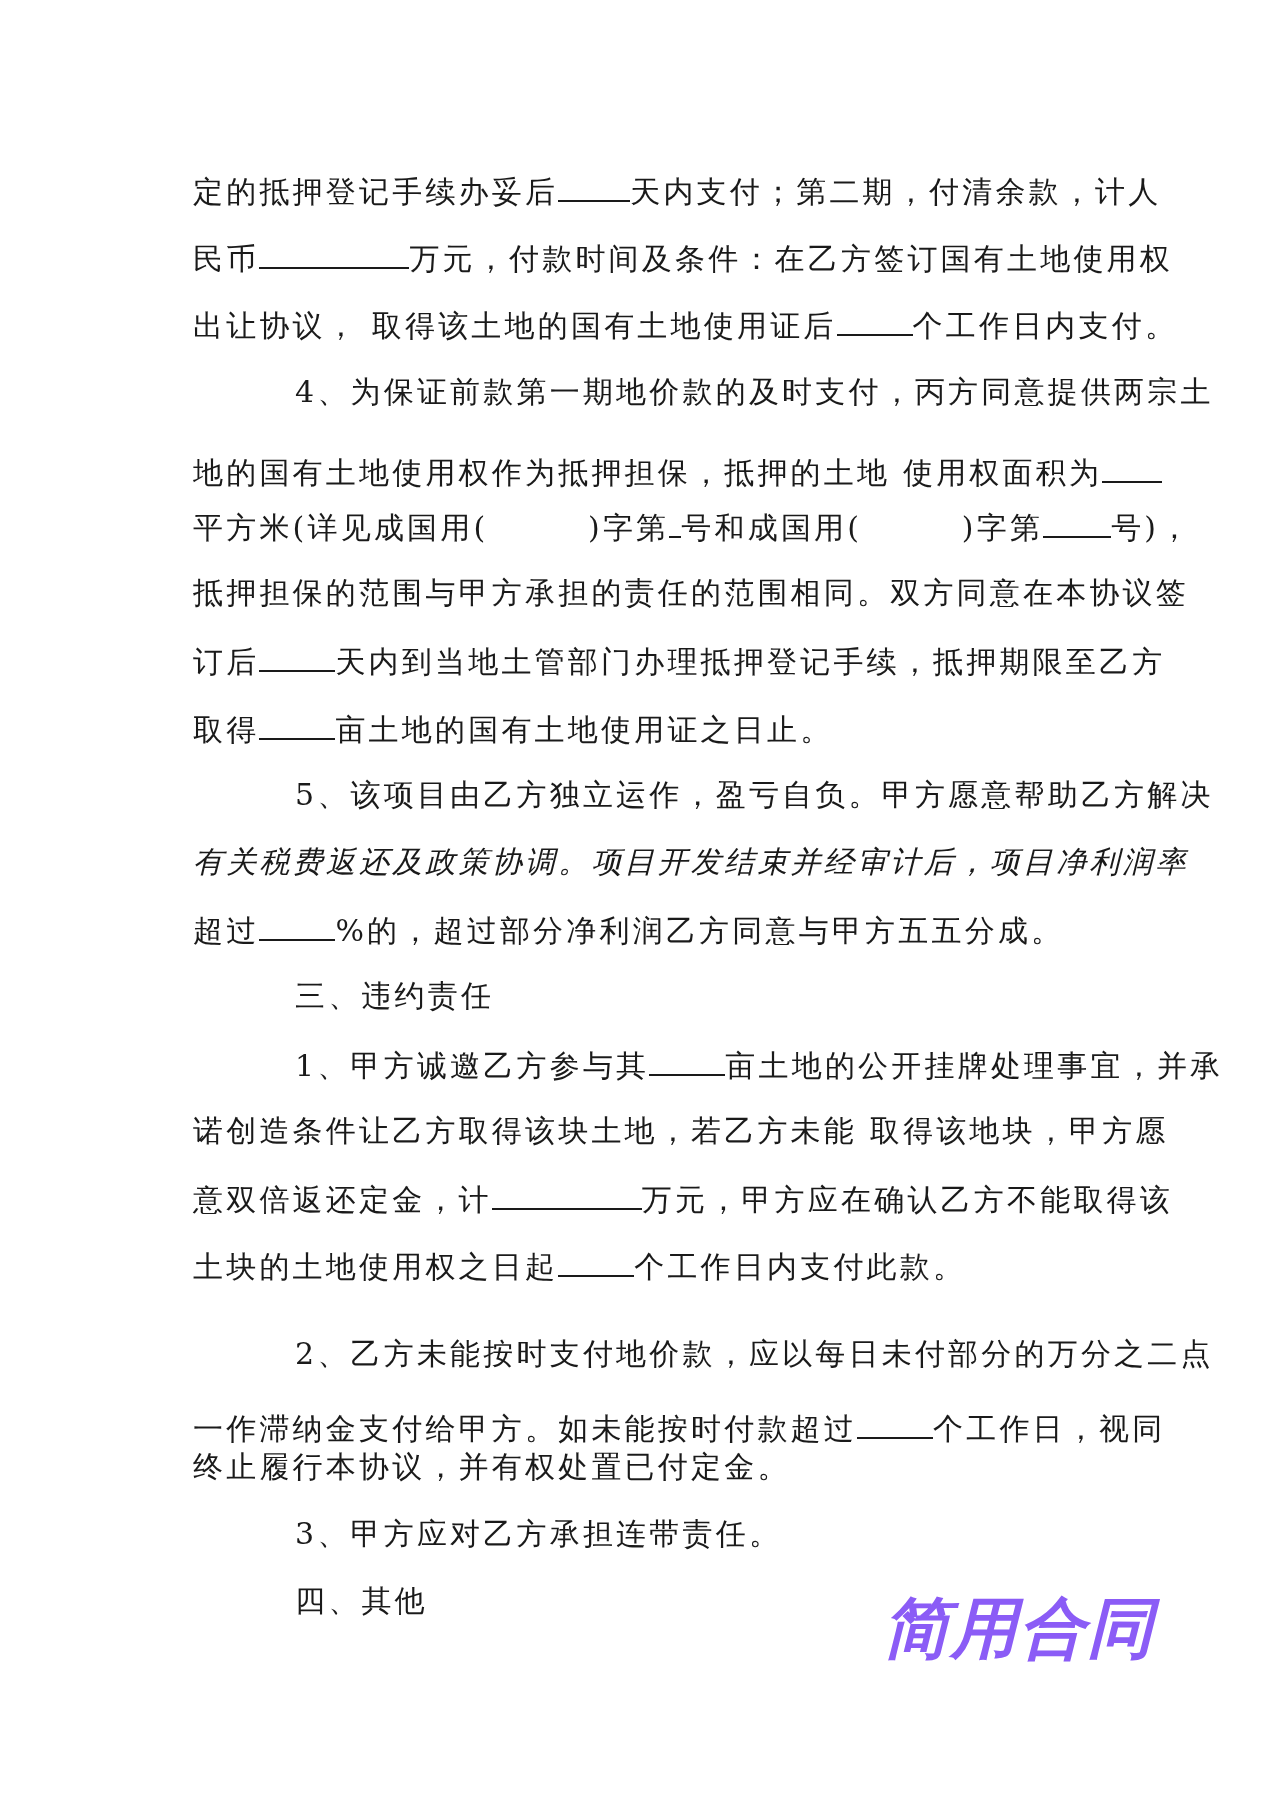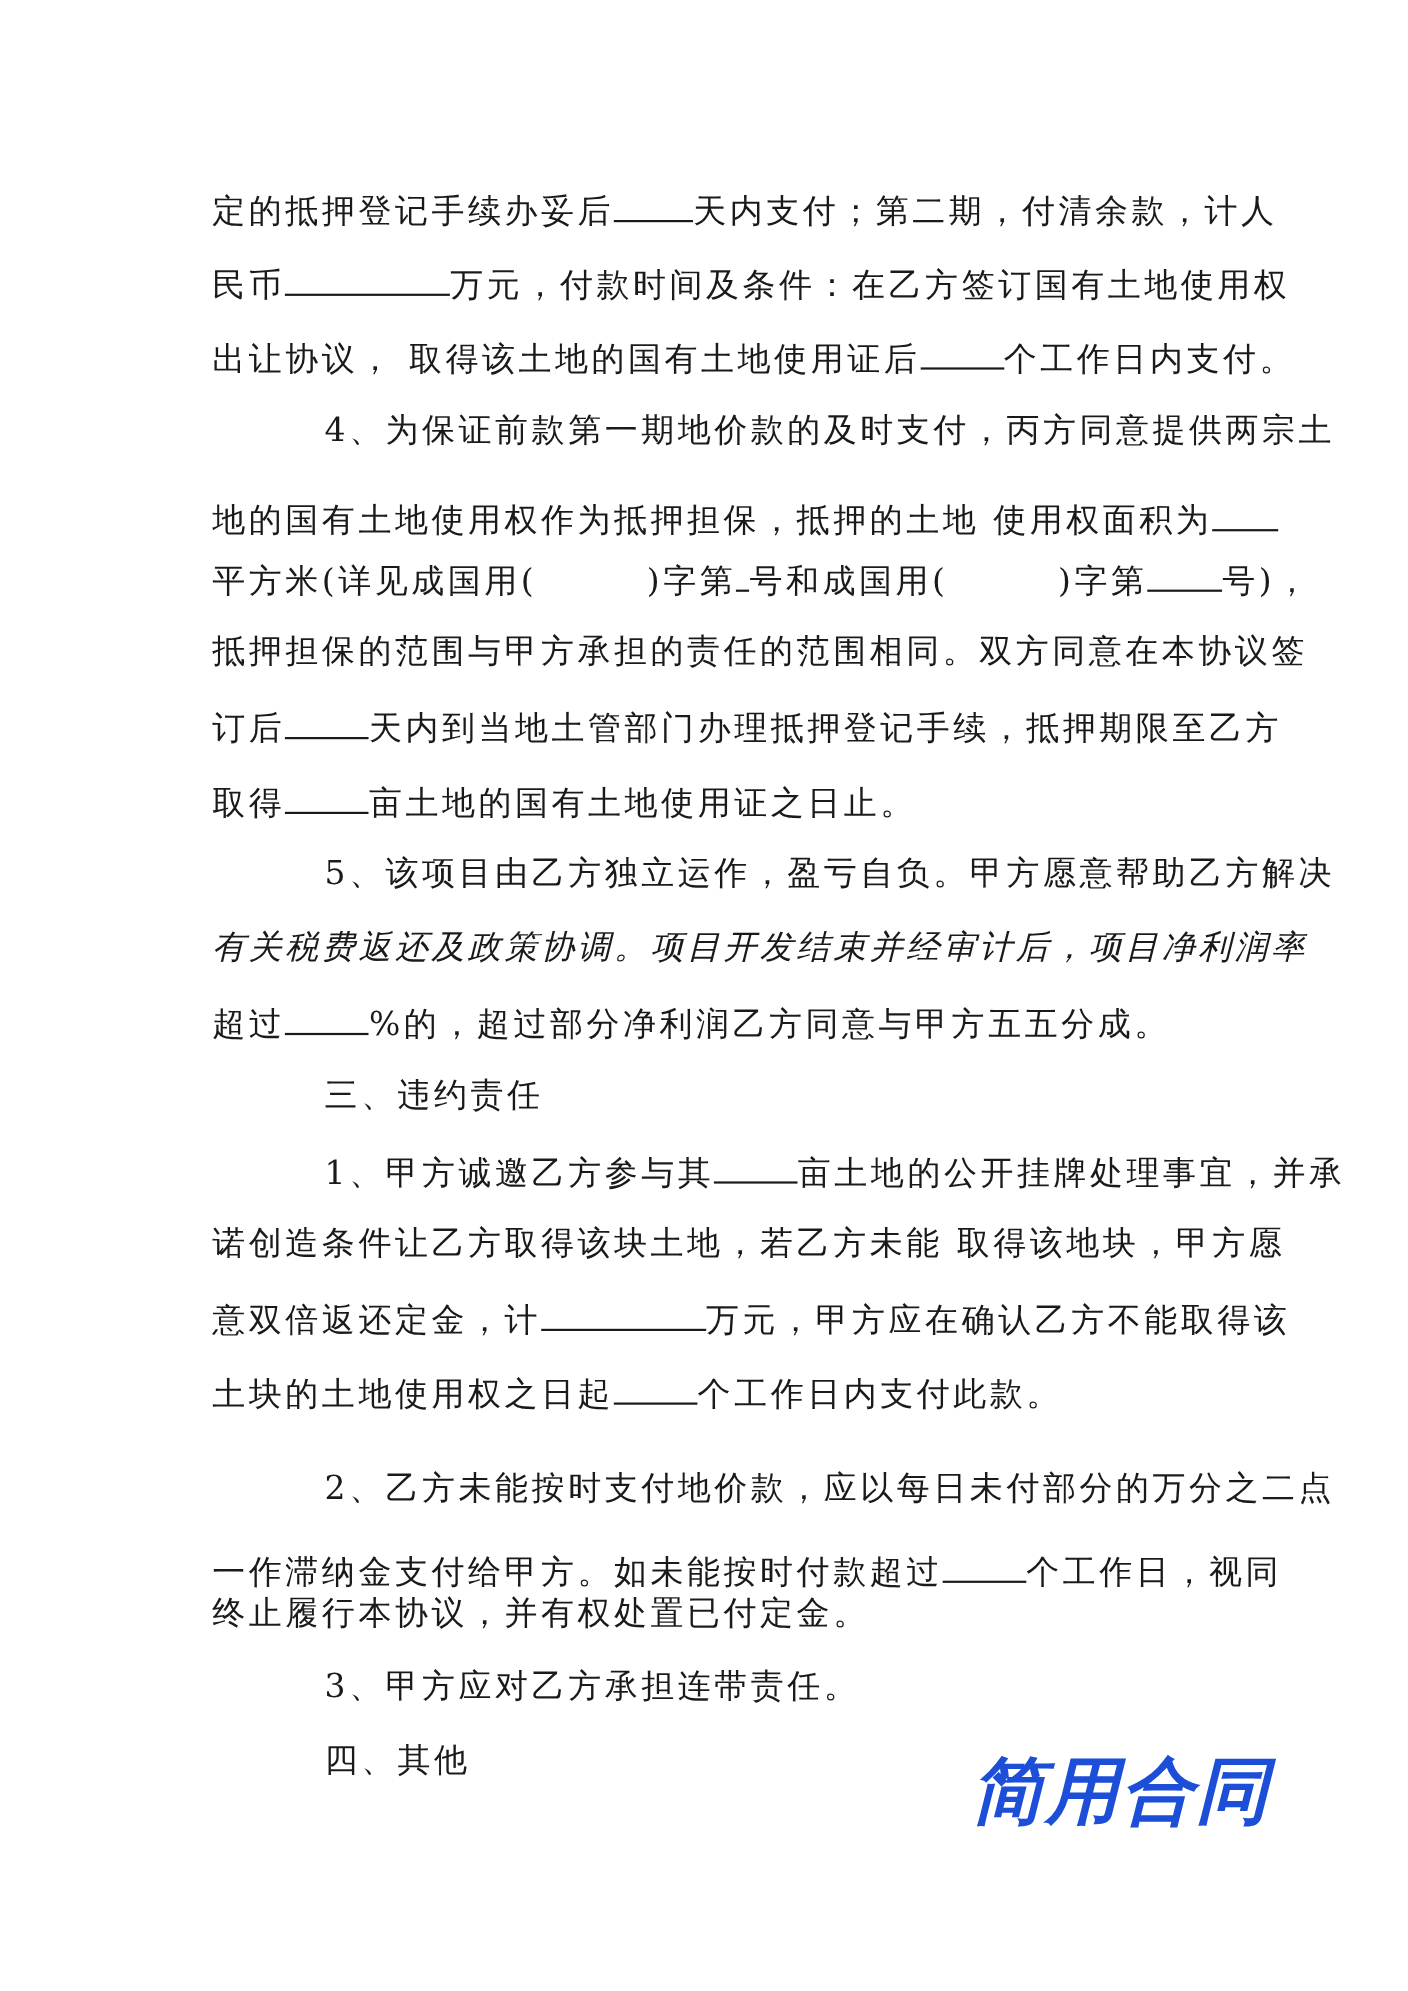--- a/index.html
+++ b/index.html
@@ -3,21 +3,21 @@
 <meta charset="utf-8">
 <style>
   html, body { margin: 0; padding: 0; background: #ffffff; }
   body { width: 1280px; height: 1810px; position: relative; overflow: hidden;
          font-family: "DejaVu Serif", "Liberation Serif", serif; color: #1a1a1a; }
   .page { position: absolute; left: 0; top: 0; width: 1280px; height: 1810px; background: #fff; }
   .line { position: absolute; left: 193px; width: 905px; height: 40px; font-size: 30px; line-height: 40px;
           white-space: nowrap; letter-spacing: 3.2px; }
   .line.indent { left: 255px; width: 843px; margin-left: 40px; }
   .blank { display: inline-block; border-bottom: 2px solid #1a1a1a; height: 30px; vertical-align: baseline; }
-  .watermark { position: absolute; left: 883px; top: 1594px; width: 300px; color: #1d4ed8;
+  .watermark { position: absolute; left: 883px; top: 1594px; width: 300px; color: #8b5cf6;
                font-family: "DejaVu Sans", sans-serif; font-weight: bold; font-style: italic; }
   .wm-title { font-size: 66px; line-height: 70px; letter-spacing: 2px; }
   .wm-sub { font-size: 33px; line-height: 44px; letter-spacing: 1px; margin-top: 6px; }
 </style>
 </head>
 <body>
 
 <div class="page">
   <div id="lines">
       <div class="line" style="top: 170px;"><span>定的抵押登记手续办妥后</span><span class="blank" style="width: 72px;"></span><span>天内支付；第二期，付清余款，计人</span></div>

